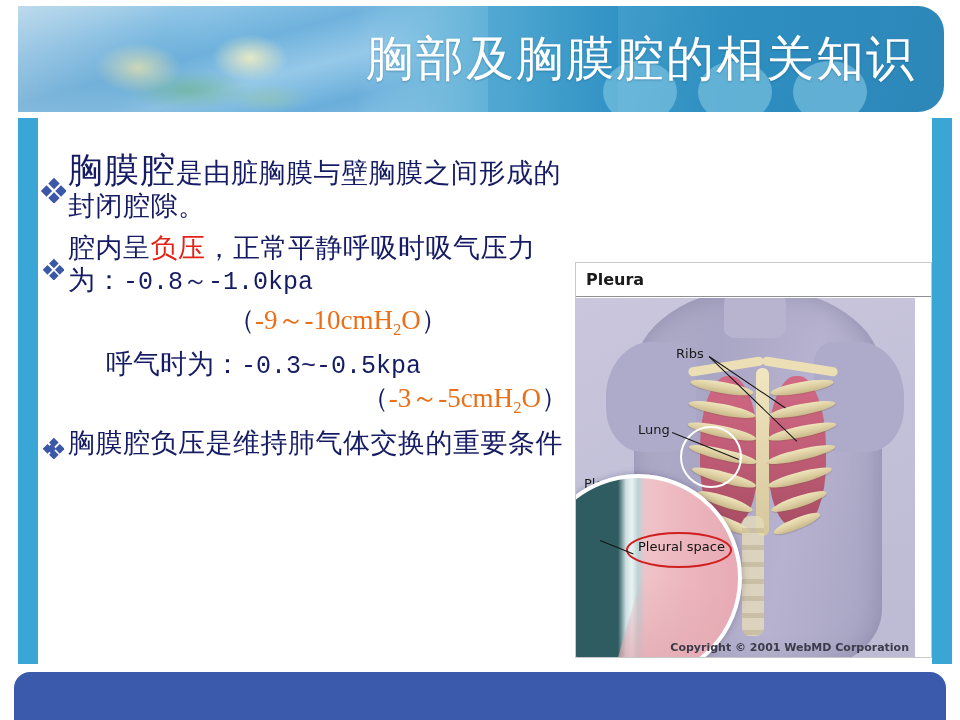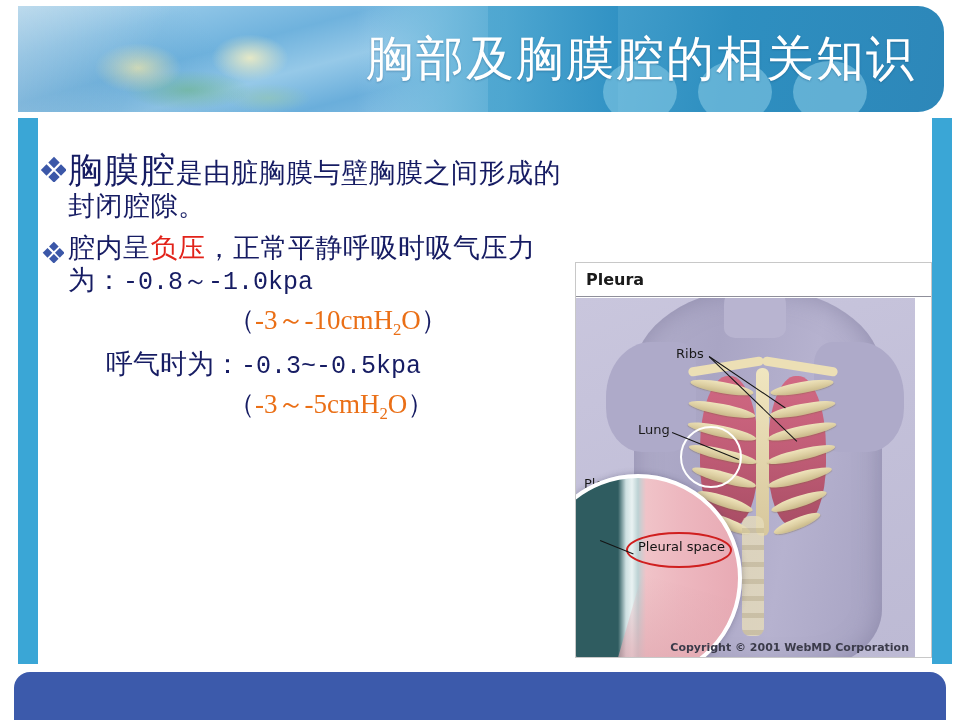--- a/index.html
+++ b/index.html
@@ -55,21 +55,21 @@
   .bottom-bar{
     position:absolute;left:14px;top:672px;width:932px;height:48px;
     background:#3c5aab;border-radius:16px 16px 0 0;
   }
   .bottom-bar::after{
     content:"";position:absolute;left:0;right:0;bottom:0;height:4px;background:#ffffff;opacity:.0;
   }
 
   
   .content{position:absolute;left:38px;top:150px;width:530px;color:#161c63;}
-  .blk{display:flex;align-items:flex-start;margin-bottom:2px;}
+  .blk{display:flex;align-items:center;margin-bottom:2px;}
   .bullet{
     flex:0 0 auto;width:30px;text-align:center;color:#3b57a8;
     font-size:24px;line-height:1.1;padding-top:6px;
   }
   .bullet svg{display:block;margin:0 auto;}
   .btxt{flex:1 1 auto;font-size:27px;line-height:1.18;letter-spacing:.5px;}
   .big{font-size:35px;font-weight:400;letter-spacing:1px;}
   .red{color:#e2231a;}
   .orange{color:#ea6f16;}
   .mono{font-family:"Liberation Mono","DejaVu Sans Mono",monospace;font-size:25px;letter-spacing:0px;}
@@ -204,31 +204,45 @@
             <rect x="2.5" y="10" width="8" height="8" transform="rotate(45 6.5 14)"></rect>
             <rect x="17" y="10" width="8" height="8" transform="rotate(45 21 14)"></rect>
             <rect x="10" y="17" width="8" height="8" transform="rotate(45 14 21)"></rect>
           </g>
         </svg>
       </span>
       <span class="btxt"><span>腔内呈</span><span class="red">负压</span><span>，正常平静呼吸时吸气压力为：</span><span class="mono">-0.8～-1.0kpa</span></span>
     </div>
 
     <div class="line-indent2" style="margin-top:6px;">
-      <span class="paren">（</span><span class="orange">-3～-10cmH</span><span class="orange sub">2</span><span class="orange">O</span><span class="paren">）</span>
+      <span class="paren">（</span><span class="orange">-9～-10cmH</span><span class="orange sub">2</span><span class="orange">O</span><span class="paren">）</span>
     </div>
 
     <div class="line-indent1" style="margin-top:8px;">
       <span>呼气时为：</span><span class="mono">-0.3~-0.5kpa</span>
     </div>
 
-    <div class="line-indent2" style="margin-top:6px;">
+    <div class="line-indent2" style="text-align:right;">
       <span class="paren">（</span><span class="orange">-3～-5cmH</span><span class="orange sub">2</span><span class="orange">O</span><span class="paren">）</span>
     </div>
 
+    <div class="blk" style="margin-top:10px;">
+      <span class="bullet" style="padding-top:8px;">
+        <svg width="22" height="22" viewBox="0 0 26 26">
+          <g fill="#3b57a8">
+            <rect x="10" y="2.5" width="8" height="8" transform="rotate(45 14 6.5)"></rect>
+            <rect x="2.5" y="10" width="8" height="8" transform="rotate(45 6.5 14)"></rect>
+            <rect x="17" y="10" width="8" height="8" transform="rotate(45 21 14)"></rect>
+            <rect x="10" y="17" width="8" height="8" transform="rotate(45 21 14)"></rect>
+            <rect x="10" y="17" width="8" height="8" transform="rotate(45 14 21)"></rect>
+          </g>
+        </svg>
+      </span>
+      <span class="btxt">胸膜腔负压是维持肺气体交换的重要条件</span>
+    </div>
   </div>
 
   <div class="fig">
     <div class="fig-caption">
       <b>Pleura</b>
     </div>
 
     <div class="fig-body">
       <div class="torso"></div>
       <div class="neck"></div>

